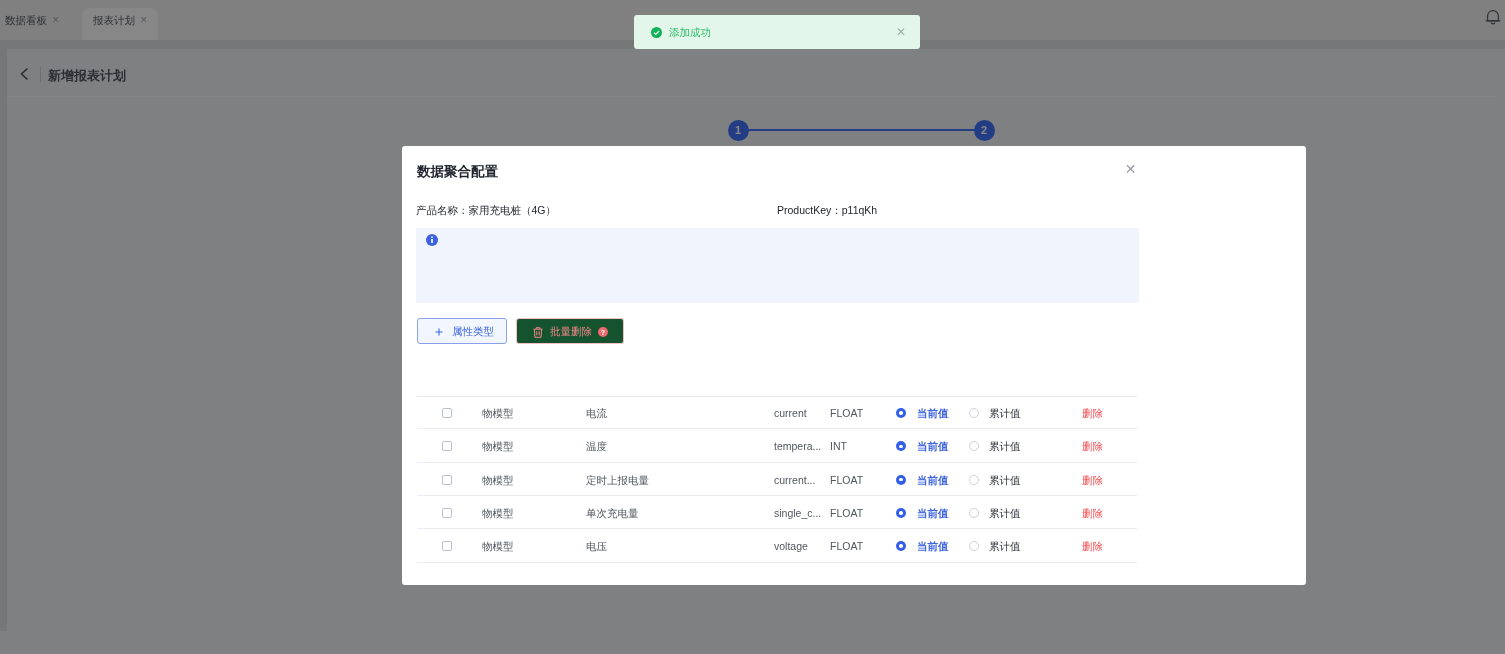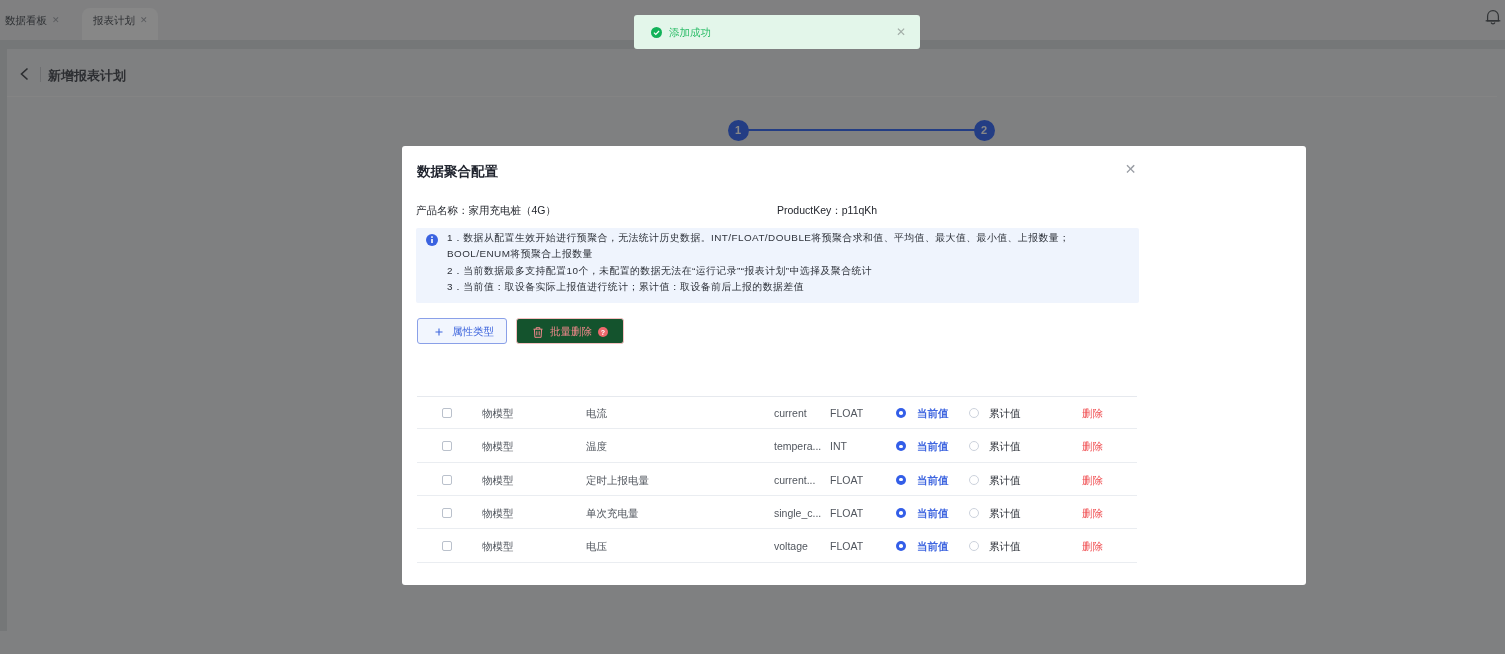--- a/index.html
+++ b/index.html
@@ -115,21 +115,20 @@
   <div class="m-title">数据聚合配置</div>
   <div class="m-close">✕</div>
   <div class="m-prod" style="left:14px;">产品名称：家用充电桩（4G）</div>
   <div class="m-prod" style="left:375px;">ProductKey：p11qKh</div>
   <div class="m-info"></div>
   <svg class="m-info-icon" width="12" height="12" viewBox="0 0 12 12">
       <circle cx="6" cy="6" r="6" fill="#3a62e0"></circle>
       <rect x="5.2" y="5" width="1.6" height="4" fill="#fff"></rect>
       <rect x="5.2" y="2.3" width="1.6" height="1.6" fill="#fff"></rect>
     </svg>
-  <div class="m-info-text">1．数据从配置生效开始进行预聚合，无法统计历史数据。INT/FLOAT/DOUBLE将预聚合求和值、平均值、最大值、最小值、上报数量；<br>BOOL/ENUM将预聚合上报数量<br>2．当前数据最多支持配置10个，未配置的数据无法在“运行记录”“报表计划”中选择及聚合统计<br>3．当前值：取设备实际上报值进行统计；累计值：取设备前后上报的数据差值</div>
   <div class="btn1">
       <svg class="abs" style="left:17px; top:9px;" width="8" height="8" viewBox="0 0 8 8">
         <path d="M4 0.5 V7.5 M0.5 4 H7.5" stroke="#3f66dd" stroke-width="1.1"></path>
       </svg>
       <span style="position:absolute; left:34px;">属性类型</span>
     </div>
   <div class="btn2">
     <svg class="abs" style="left:15.5px; top:7.5px;" width="10" height="11" viewBox="0 0 10 11">
         <path d="M0.5 2.2 H9.5 M3.2 2.2 V0.7 H6.8 V2.2 M1.4 2.2 L1.9 10.3 H8.1 L8.6 2.2 M3.8 4.2 V8.3 M6.2 4.2 V8.3" fill="none" stroke="#f0888b" stroke-width="1"></path>
       </svg>

